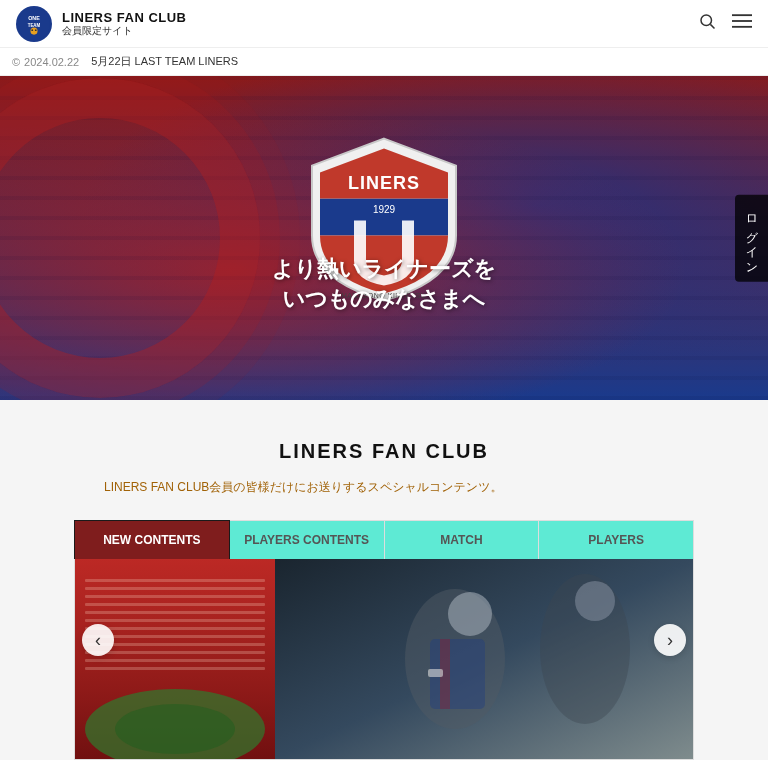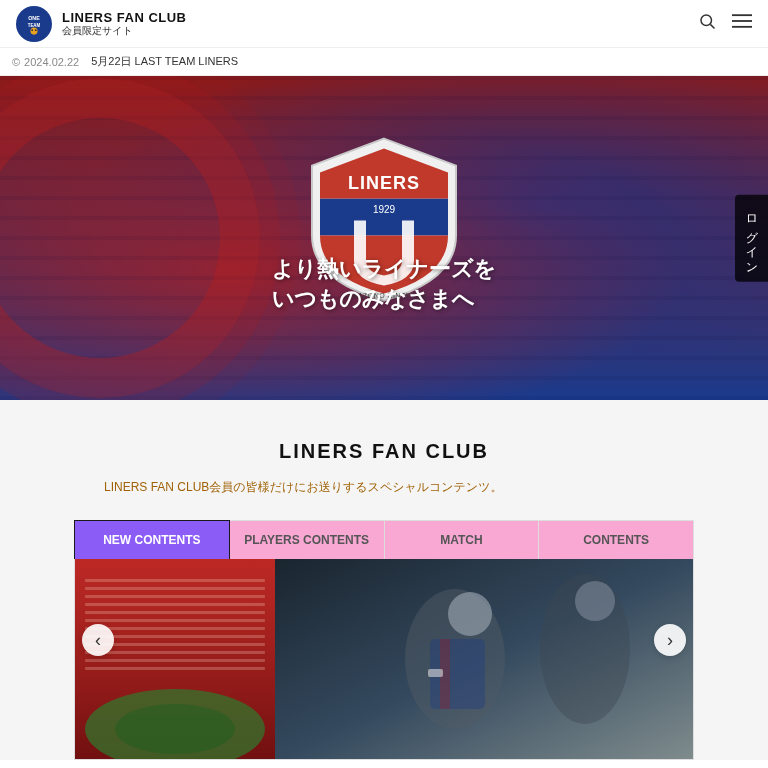--- a/index.html
+++ b/index.html
@@ -124,21 +124,21 @@
       height: 320px;
       border-radius: 50%;
       border: 40px solid rgba(180,30,30,0.4);
       box-shadow: 0 0 0 20px rgba(180,30,30,0.15), 0 0 0 40px rgba(180,30,30,0.08);
     }
     .hero-text {
       position: absolute;
       top: 55%;
       left: 50%;
       transform: translateX(-50%);
-      text-align: left;
+      text-align: center;
       color: #fff;
     }
     .hero-text-line1 {
       font-size: 22px;
       font-weight: 700;
       text-shadow: 1px 1px 4px rgba(0,0,0,0.5);
       display: block;
     }
     .hero-text-line2 {
       font-size: 22px;
@@ -192,27 +192,27 @@
       margin: 0 auto;
       display: flex;
     }
     .tab {
       flex: 1;
       padding: 12px 8px;
       text-align: center;
       font-size: 12px;
       font-weight: 600;
       cursor: pointer;
-      background: #f9a8d4;
+      background: #5eead4;
       border: 1px solid #ddd;
       color: #555;
       border-bottom: none;
     }
     .tab.active {
-      background: #8b5cf6;
+      background: #7f1d1d;
       color: #fff;
       border-color: #1a1a1a;
     }
     .tab:not(:first-child) {
       border-left: none;
     }
 
     
     .cards-area {
       max-width: 620px;
@@ -409,21 +409,21 @@
       <div class="tab active">
         <span>NEW CONTENTS</span>
       </div>
       <div class="tab">
         <span>PLAYERS CONTENTS</span>
       </div>
       <div class="tab">
         <span>MATCH</span>
       </div>
       <div class="tab">
-        <span>CONTENTS</span>
+        <span>PLAYERS</span>
       </div>
     </div>
 
     <div class="cards-area">
       <div class="cards-row">
 
         <div class="card-small">
           <div class="card-small-inner">
 
             <svg width="200" height="200" viewBox="0 0 200 200" xmlns="http://www.w3.org/2000/svg" style="position:absolute;inset:0;">

